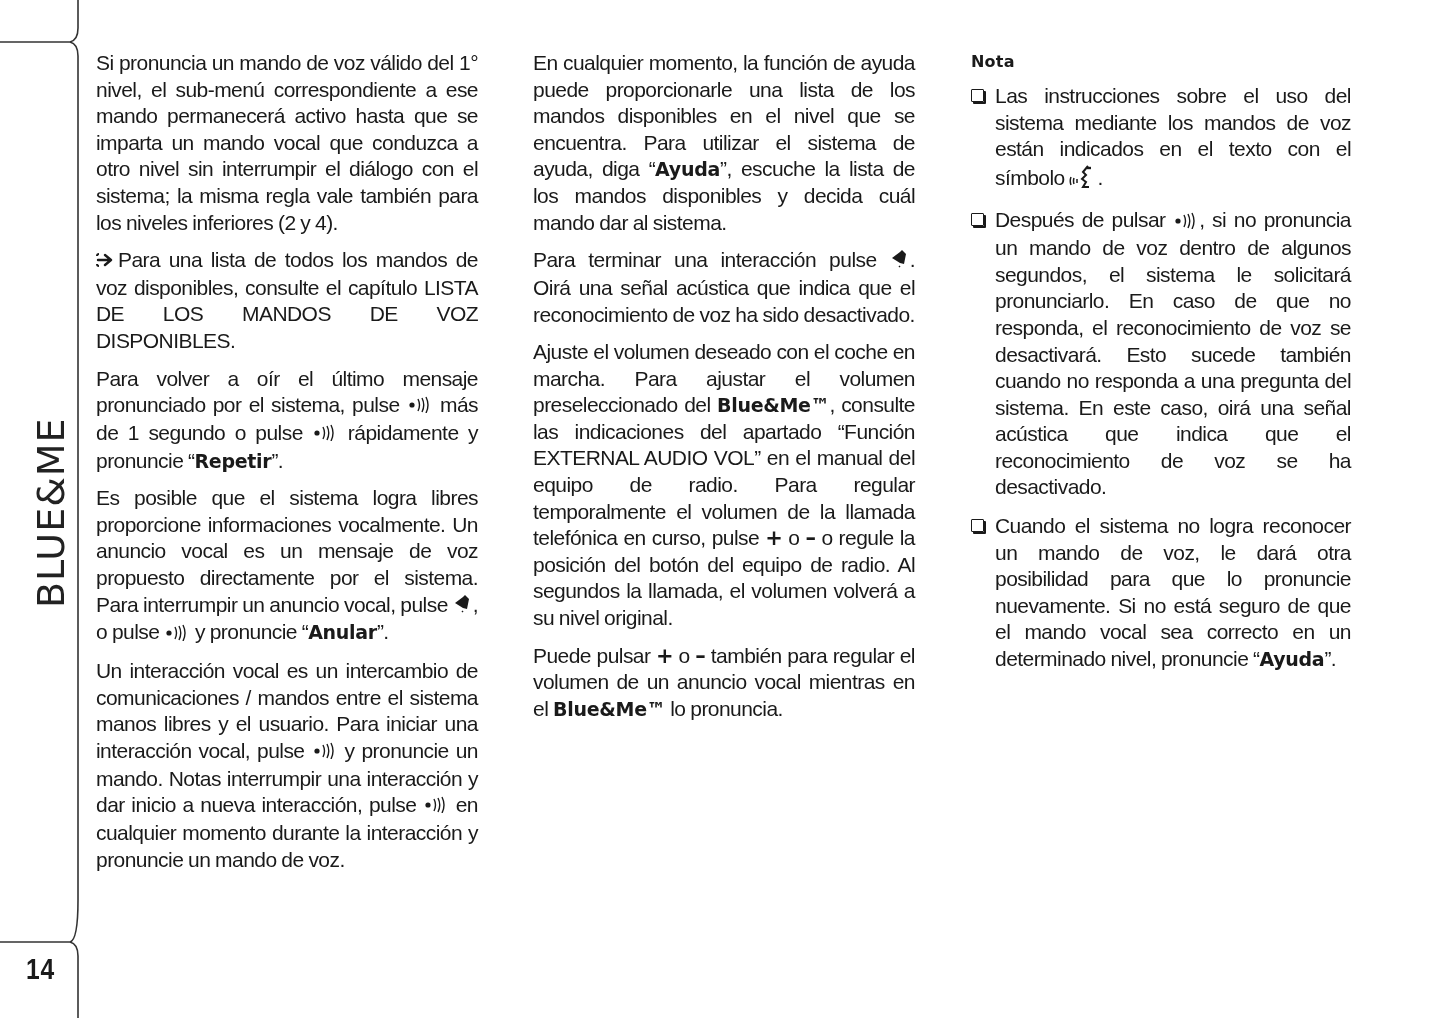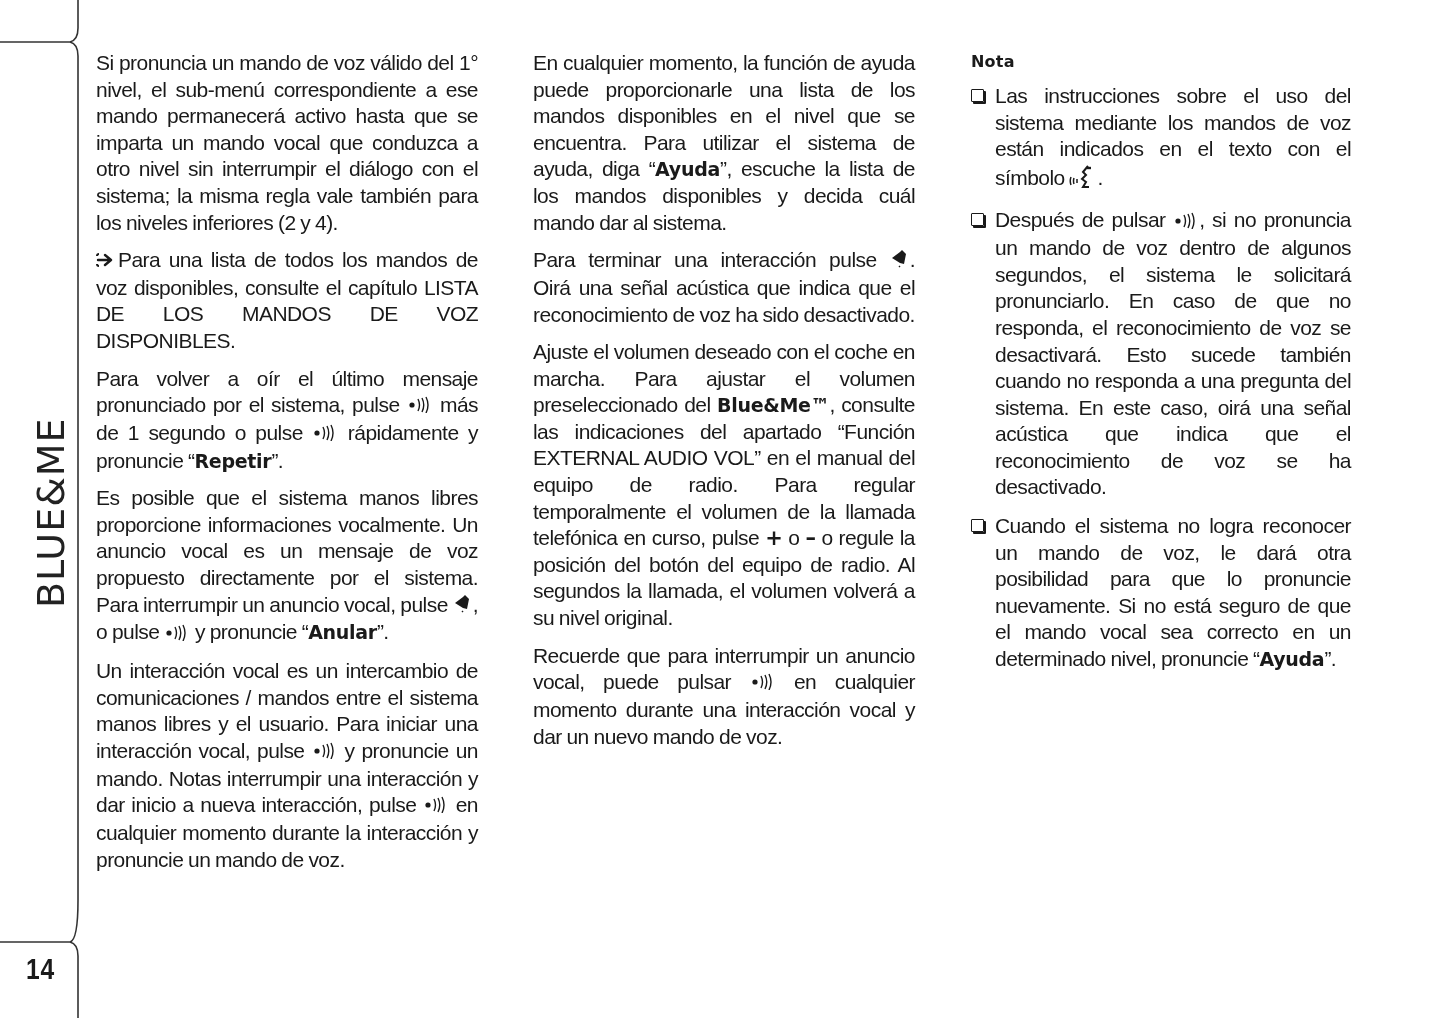--- a/index.html
+++ b/index.html
@@ -147,21 +147,21 @@
         </svg></span>
     <span>más de 1 segundo o pulse</span>
     <span class="icon-inline"><svg width="26" height="18" viewBox="0 0 26 18">
           <circle cx="5" cy="10" r="2.6" fill="#1a1a1a"></circle>
           <path d="M11 4 Q14 10 11 16 M15 3 Q18.5 10 15 17 M19 2 Q23 10 19 18" fill="none" stroke="#1a1a1a" stroke-width="1.4"></path>
         </svg></span>
     <span>rápidamente y pronuncie “</span><b class="kw">Repetir</b><span>”.</span>
   </p>
 
   <p class="para">
-    <span>Es posible que el sistema manos libres proporcione informaciones vocalmente. Un anuncio vocal es un mensaje de voz propuesto directamente por el sistema. Para interrumpir un anuncio vocal, pulse</span>
+    <span>Es posible que el sistema logra libres proporcione informaciones vocalmente. Un anuncio vocal es un mensaje de voz propuesto directamente por el sistema. Para interrumpir un anuncio vocal, pulse</span>
     <span class="icon-inline"><svg width="20" height="20" viewBox="0 0 20 20">
           <path d="M2 10 L10 4 L12 2 L16 6 L14 16 L10 15 Z" fill="#1a1a1a"></path>
           <path d="M9 18 L10 19" stroke="#1a1a1a" stroke-width="1.5"></path>
         </svg></span><span>, o pulse</span>
     <span class="icon-inline"><svg width="26" height="18" viewBox="0 0 26 18">
           <circle cx="5" cy="10" r="2.6" fill="#1a1a1a"></circle>
           <path d="M11 4 Q14 10 11 16 M15 3 Q18.5 10 15 17 M19 2 Q23 10 19 18" fill="none" stroke="#1a1a1a" stroke-width="1.4"></path>
         </svg></span>
     <span>y pronuncie “</span><b class="kw">Anular</b><span>”.</span>
   </p>
@@ -196,29 +196,30 @@
 
   <p class="para">
     <span>Ajuste el volumen deseado con el coche en marcha. Para ajustar el volumen preseleccionado del</span>
     <b class="kw">Blue&amp;Me™</b><span>, consulte las indicaciones del apartado “Función EXTERNAL AUDIO VOL” en el manual del equipo de radio. Para regular temporalmente el volumen de la llamada telefónica en curso, pulse</span>
     <span class="pm">+</span>
     <span>o</span>
     <span class="pm">–</span>
     <span>o regule la posición del botón del equipo de radio. Al segundos la llamada, el volumen volverá a su nivel original.</span>
   </p>
 
-
-  <p class="para">
-    <span>Recuerde que para interrumpir un anuncio vocal, puede pulsar</span>
-    <span class="icon-inline"><svg width="26" height="18" viewBox="0 0 26 18">
-          <circle cx="5" cy="10" r="2.6" fill="#1a1a1a"></circle>
-          <path d="M11 4 Q14 10 11 16 M15 3 Q18.5 10 15 17 M19 2 Q23 10 19 18" fill="none" stroke="#1a1a1a" stroke-width="1.4"></path>
-        </svg></span>
-    <span>en cualquier momento durante una interacción vocal y dar un nuevo mando de voz.</span>
-  </p>
+  <p class="para">
+    <span>Puede pulsar</span>
+    <span class="pm">+</span>
+    <span>o</span>
+    <span class="pm">–</span>
+    <span>también para regular el volumen de un anuncio vocal mientras en el</span>
+    <b class="kw">Blue&amp;Me™</b>
+    <span>lo pronuncia.</span>
+  </p>
+
 </div>
 
 <div class="col col3">
   <div class="h-note">Nota</div>
   <div class="note-item">
     <span class="checkbox"></span>
     <span>Las instrucciones sobre el uso del sistema mediante los mandos de voz están indicados en el texto con el símbolo</span>
     <span class="icon-inline"><svg width="28" height="26" viewBox="0 0 28 26">
           <path d="M2 14 Q0.5 18 2 22 M5 15 Q4 18 5 21 M8 16 L8 20" fill="none" stroke="#1a1a1a" stroke-width="1.5"></path>
           <path d="M19 3 L14 9 L17 12 L13 16 L17 19 L14 24 L20 24" fill="none" stroke="#1a1a1a" stroke-width="2"></path>

